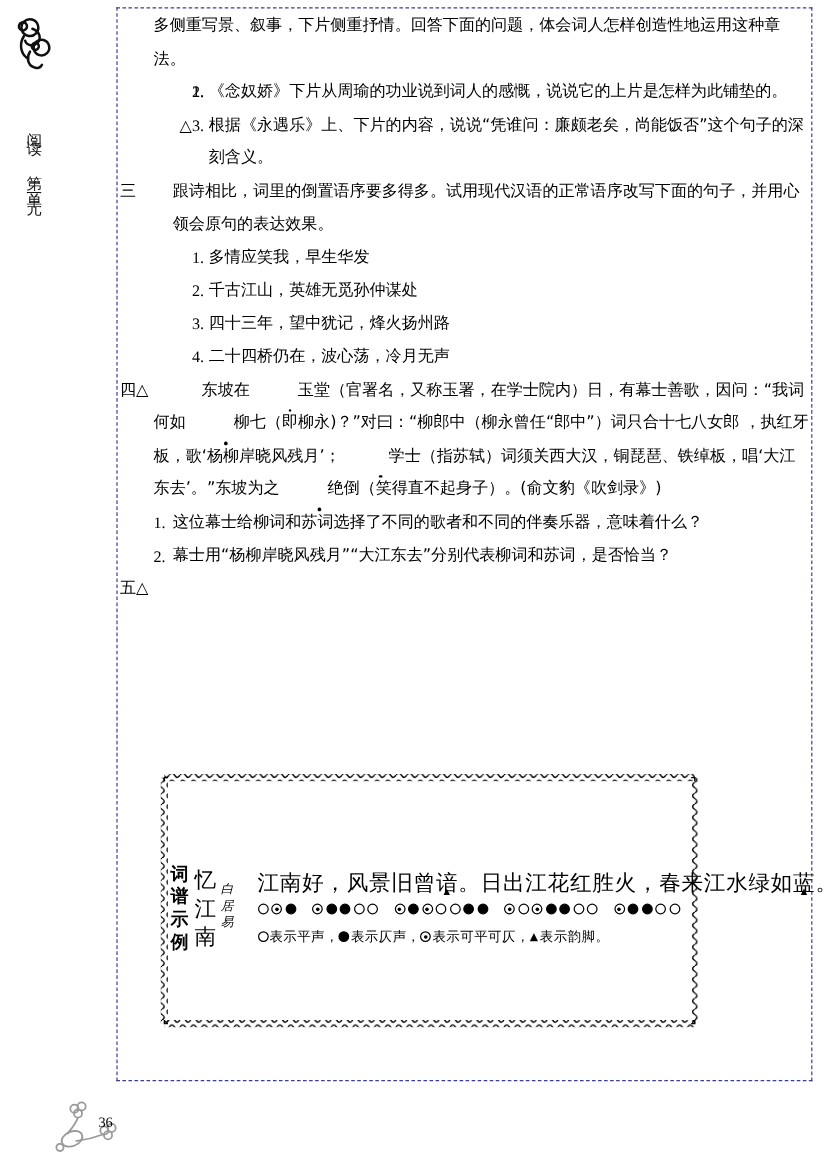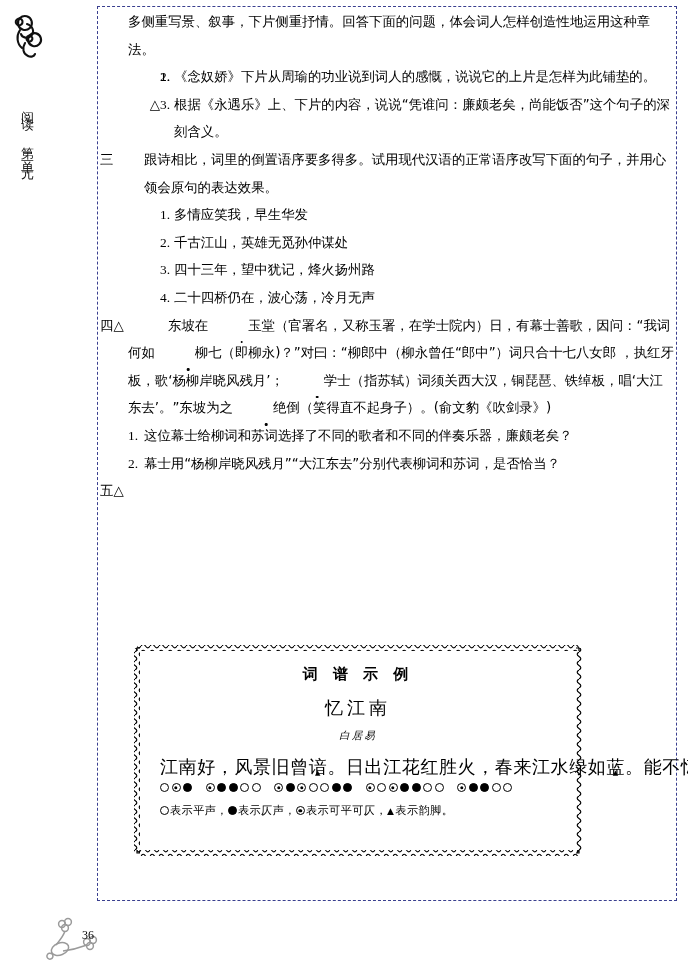--- a/index.html
+++ b/index.html
@@ -167,21 +167,21 @@
     position: absolute;
     color: #000;
   }
   #example-inner {
     position: absolute;
     left: 10px;
     top: 10px;
     right: 10px;
     bottom: 10px;
     display: flex;
-    flex-direction: column;
+    flex-direction: row;
     align-items: center;
   }
   #box-title {
     margin-top: 12px;
     font-size: 15px;
     letter-spacing: 5px;
     font-weight: bold;
     color: #000;
   }
   #box-tune {
@@ -381,21 +381,21 @@
     </p>
 
     <p class="para section tight">
       <span class="marker">四△</span>
     </p>
 
     <p class="para passage"><span>东坡在</span><span class="emph">玉堂</span><span>（官署名，又称玉署，在学士院内）日，有幕士善歌，因问：“我词何如</span><span class="emph">柳七</span><span>（即柳永)？”对曰：“柳郎中（柳永曾任“郎中”）词只合十七八女郎 ，执红牙板，歌‘杨柳岸晓风残月’；</span><span class="emph">学士</span><span>（指苏轼）词须关西大汉，铜琵琶、铁绰板，唱‘大江东去’。”东坡为之</span><span class="emph">绝倒</span><span>（笑得直不起身子）。(俞文豹《吹剑录》)</span></p>
 
     <p class="item narrow">
       <span class="num">1.</span>
-      <span>这位幕士给柳词和苏词选择了不同的歌者和不同的伴奏乐器，廉颇老矣？</span>
+      <span>这位幕士给柳词和苏词选择了不同的歌者和不同的伴奏乐器，意味着什么？</span>
     </p>
     <p class="item narrow">
       <span class="num">2.</span>
       <span>幕士用“杨柳岸晓风残月”“大江东去”分别代表柳词和苏词，是否恰当？</span>
     </p>
 
     <p class="para section tight">
       <span class="marker">五△</span>
     </p>
   </div>

